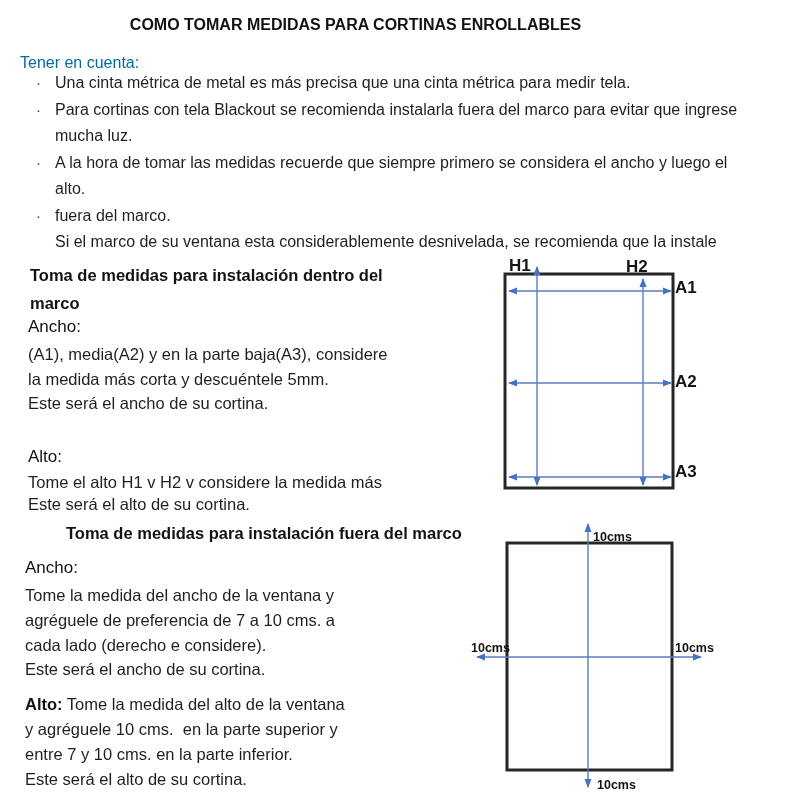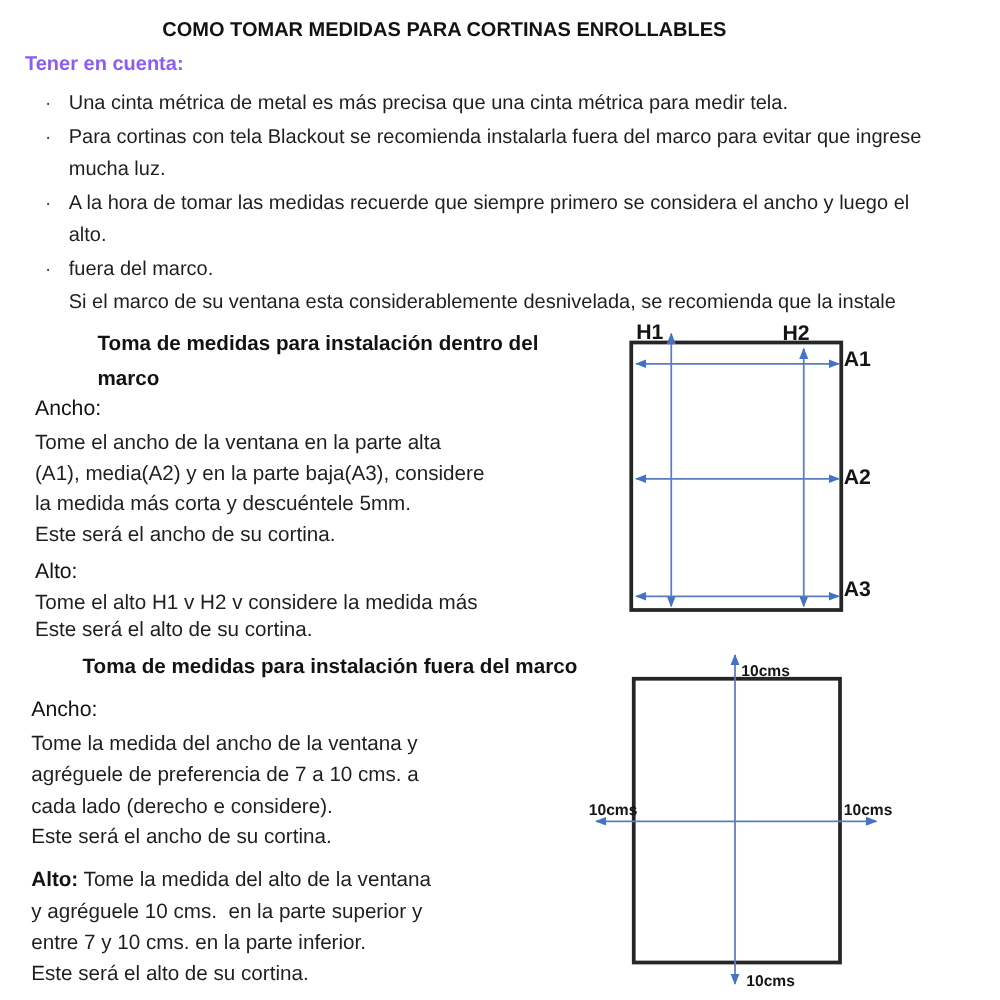--- a/index.html
+++ b/index.html
@@ -10,40 +10,40 @@
     position: relative;
   }
   .abs { position: absolute; }
 
   .title {
     top: 16px; left: 0; width: 711px;
     text-align: center;
     font-size: 16px; font-weight: bold; color: #121212;
   }
   .tener {
-    top: 43px; left: 20px;
-    font-size: 16px; font-weight: bold; color: #8b5cf6;
+    top: 54px; left: 20px;
+    font-size: 16px; font-weight: normal; color: #0369a1;
   }
   .bullets {
     top: 70px; left: 36px; width: 726px;
     font-size: 16px; line-height: 26.5px;
   }
   .bullet-row { display: flex; }
   .bullet-dot {
     width: 19px; flex: 0 0 19px;
     color: #3a3a3a; font-size: 15px;
   }
   .bullet-text { flex: 1; }
   .line { white-space: pre-wrap; }
 
   .sec-heading {
     font-size: 16.5px; font-weight: bold; color: #121212;
     line-height: 28px;
   }
-  .sec1-heading { top: 261px; left: 30px; margin-left: 48px; }
+  .sec1-heading { top: 261px; left: 30px; }
   .sec2-heading { top: 519px; left: 22px; margin-left: 44px; }
 
   .sub-label { font-size: 17px; font-weight: normal; color: #121212; }
   .para { font-size: 16.5px; }
 
   .sec1-ancho-label { top: 317px; left: 28px; }
   .sec1-ancho { top: 342px; left: 28px; line-height: 24.6px; }
   .sec1-alto-label { top: 447px; left: 28px; }
   .sec1-alto { top: 471px; left: 28px; line-height: 22px; }
 
@@ -101,21 +101,20 @@
   </div>
 </div>
 
 <div class="abs sec-heading sec1-heading">
   <div class="line">Toma de medidas para instalación dentro del</div>
   <div class="line">marco</div>
 </div>
 
 <div class="abs sub-label sec1-ancho-label">Ancho:</div>
 <div class="abs para sec1-ancho">
-  <div class="line">Tome el ancho de la ventana en la parte alta</div>
   <div class="line">(A1), media(A2) y en la parte baja(A3), considere</div>
   <div class="line">la medida más corta y descuéntele 5mm.</div>
   <div class="line">Este será el ancho de su cortina.</div>
 </div>
 
 <div class="abs sub-label sec1-alto-label">Alto:</div>
 <div class="abs para sec1-alto">
   <div class="line">Tome el alto H1 v H2 v considere la medida más</div>
   <div class="line">Este será el alto de su cortina.</div>
 </div>

